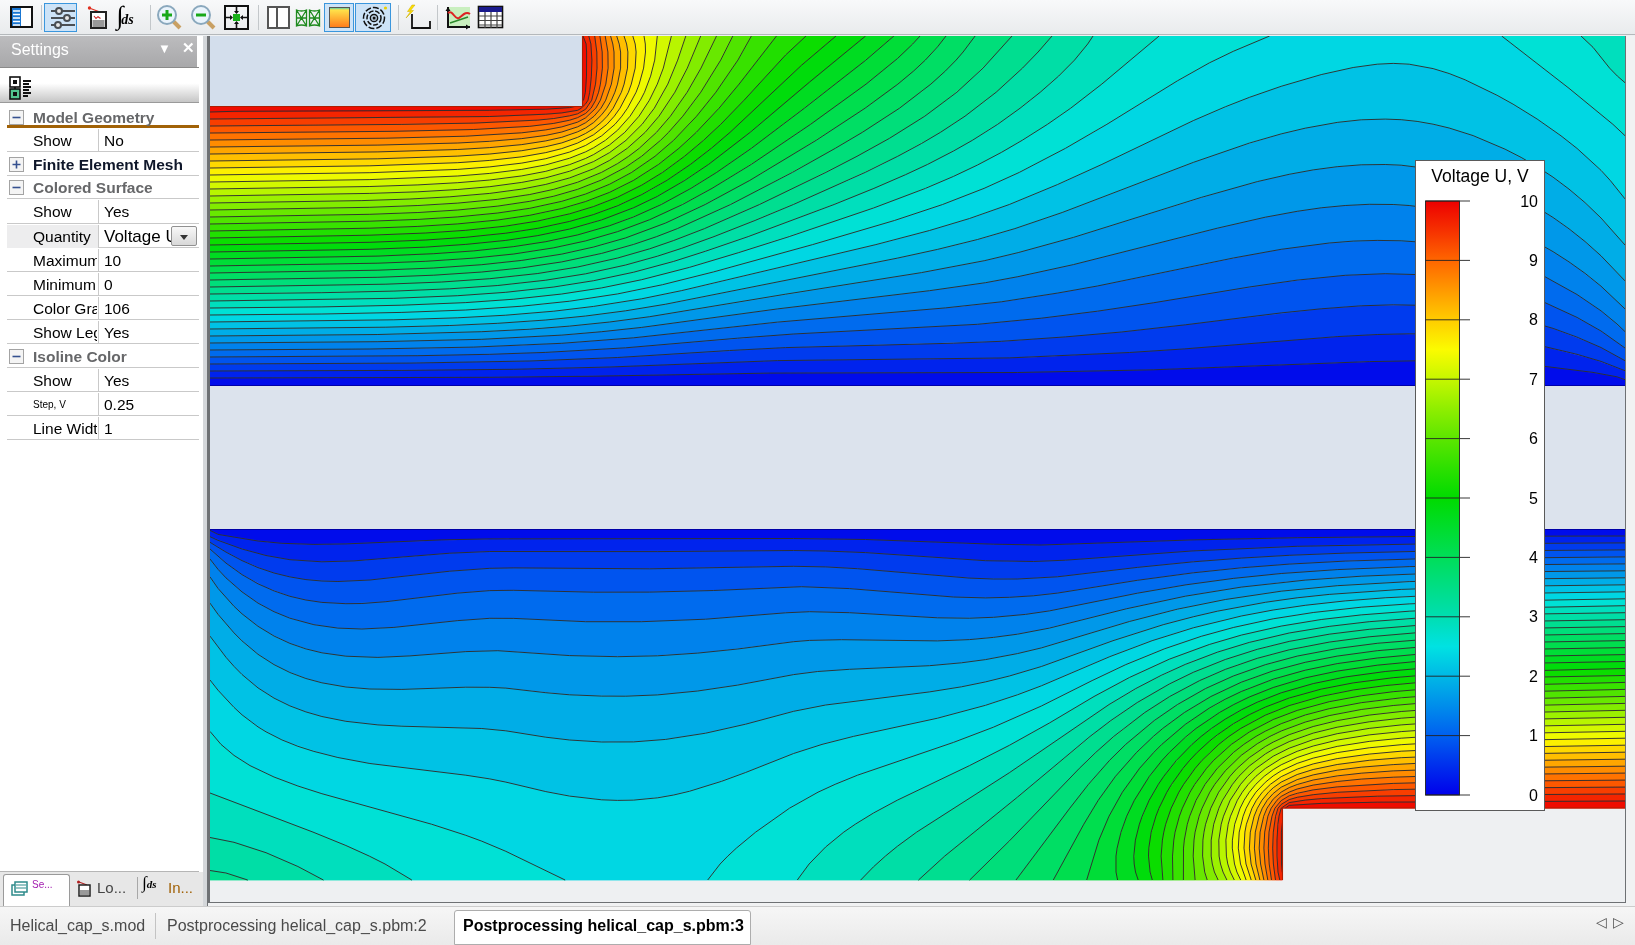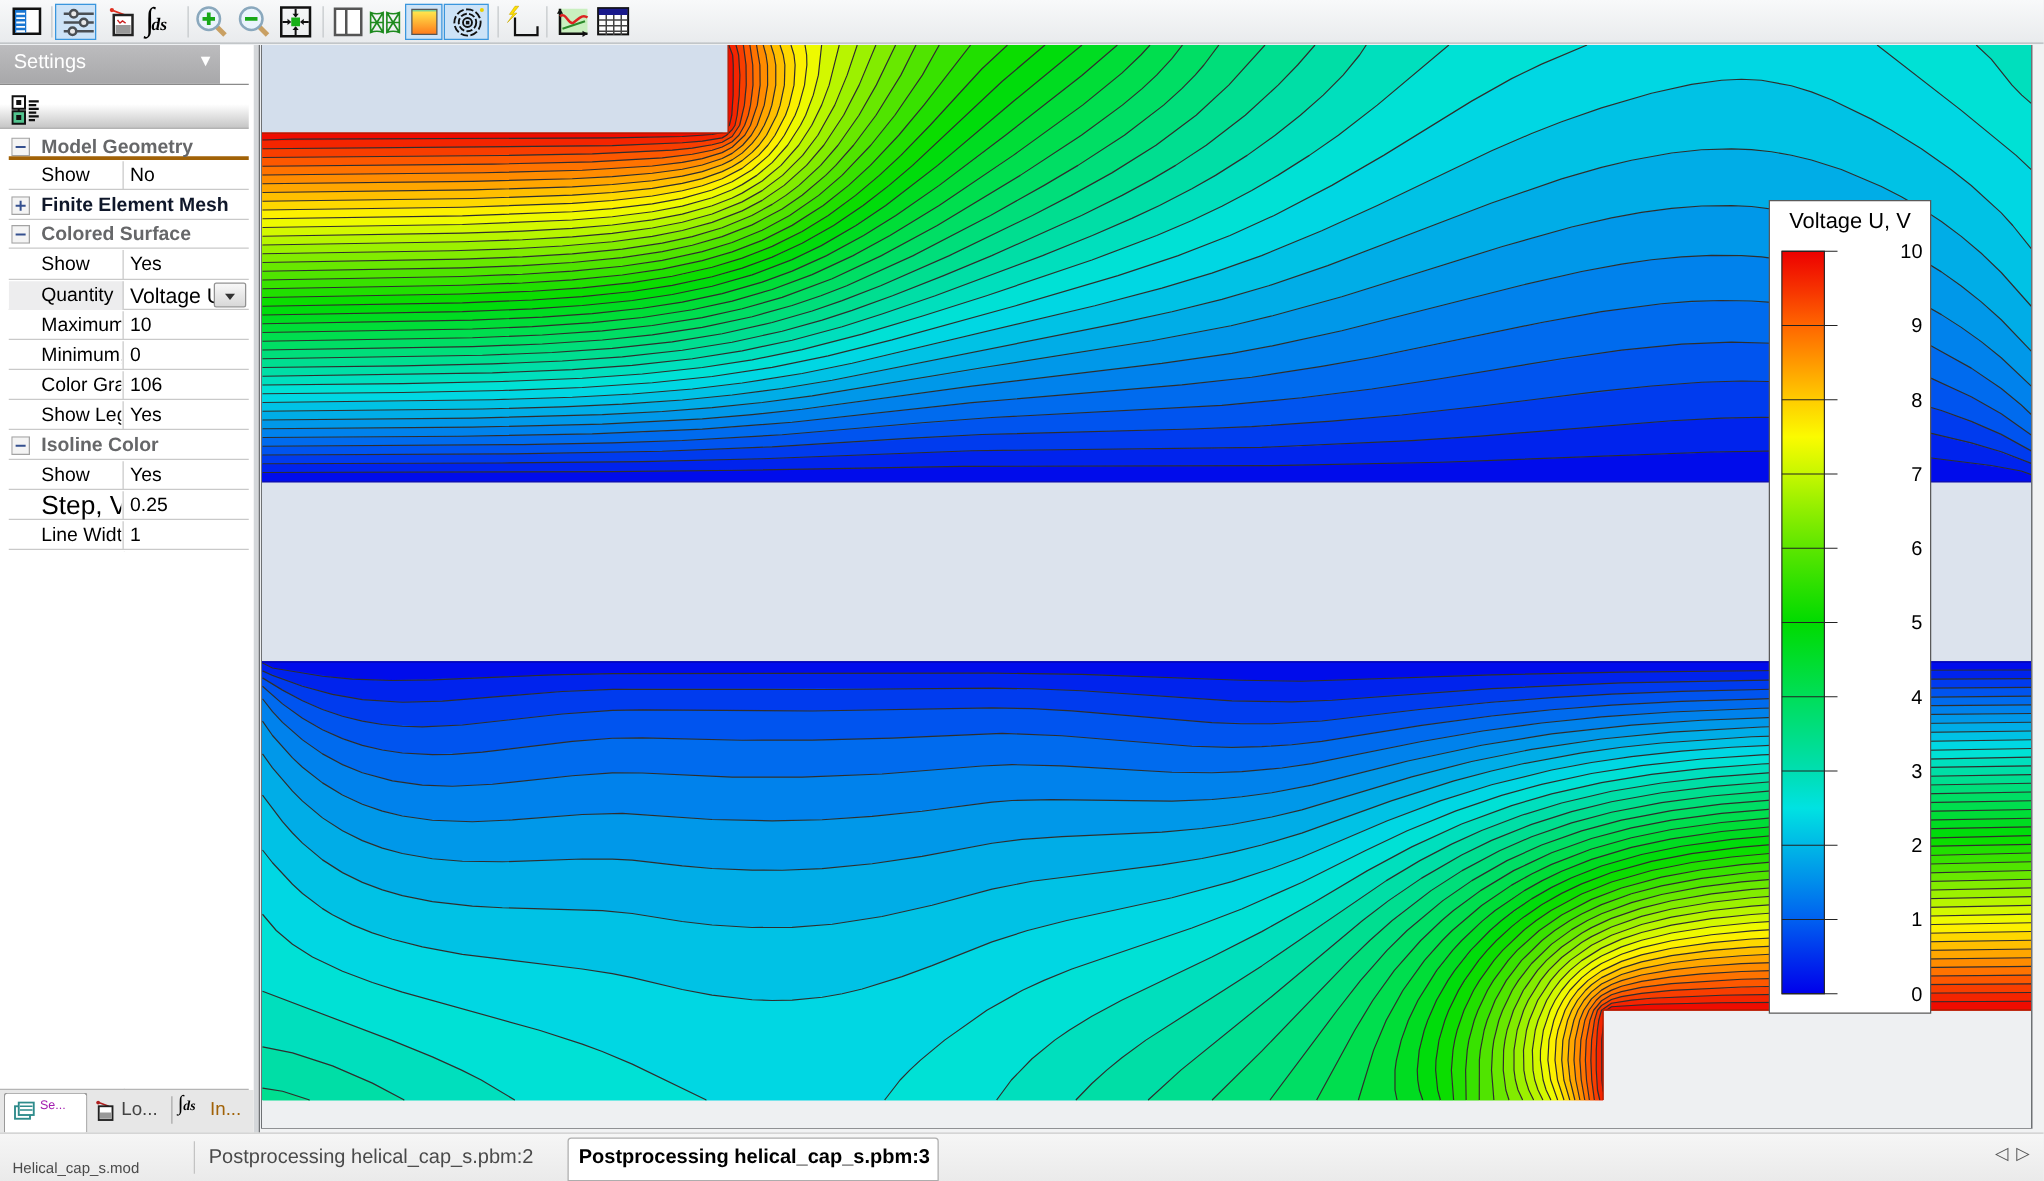--- a/index.html
+++ b/index.html
@@ -349,21 +349,21 @@
       </g>
 </svg>
 </div>
 
 <div style="position:absolute;left:1626px;top:36px;width:9px;height:868px;background:#f1f2f3"></div>
 <div style="position:absolute;left:208px;top:903px;width:1427px;height:3px;background:#f1f2f3"></div>
 
 <div style="position:absolute;left:0;top:36px;width:208px;height:870px;background:#fff">
  <div style="position:absolute;left:199px;top:0;width:4px;height:870px;background:#fff"></div>
  <div style="position:absolute;left:203px;top:0;width:5px;height:870px;background:#d4d7da;border-right:1px solid #6f7275"></div>
- <div style="position:absolute;left:0;top:0;width:176px;height:31px;background:linear-gradient(#bcbcbe,#a8a8aa);color:#fff">
+ <div style="position:absolute;left:0;top:0;width:197px;height:31px;background:linear-gradient(#bcbcbe,#a8a8aa);color:#fff">
    <div style="position:absolute;left:11px;top:5px;font-size:16px">Settings</div>
    <div style="position:absolute;left:158px;top:5px;font-size:13px">▼</div>
    <div style="position:absolute;left:182px;top:3px;font-size:15px;font-weight:bold">✕</div>
  </div>
  <div style="position:absolute;left:0;top:31px;width:199px;height:36px;background:linear-gradient(#ffffff 45%,#c6c6c6);border-top:1px solid #8a8a8a;border-bottom:1px solid #9a9a9a">
    <svg style="position:absolute;left:9px;top:8px" width="24" height="24" viewBox="0 0 24 24">
     <rect x="1" y="1" width="10" height="10" fill="#fff" stroke="#111" stroke-width="1.6"></rect>
     <rect x="4" y="4" width="4" height="4" fill="#111"></rect>
     <rect x="1" y="13" width="10" height="10" fill="#52c48f" stroke="#111" stroke-width="1.6"></rect>
     <rect x="4" y="16" width="4" height="4" fill="#111"></rect>
@@ -447,21 +447,21 @@
       <div style="position:absolute;left:33px;top:0;width:160px;line-height:23px;font-weight:bold;color:#666769;font-size:15.5px;white-space:nowrap;overflow:hidden">Isoline Color</div>
     </div>
     <div style="position:absolute;left:0;top:333px;width:199px;height:23px;border-bottom:1px solid #c9c9c9">
       <div style="position:absolute;left:7px;top:0;width:92px;height:23px;border-right:1px solid #c9c9c9;">
         <div style="position:absolute;left:26px;top:0;width:64px;line-height:23px;color:#000;font-size:15.5px;white-space:nowrap;overflow:hidden">Show</div>
       </div>
       <div style="position:absolute;left:104px;top:0;line-height:23px;color:#000;font-size:15.5px;white-space:nowrap">Yes</div>
     </div>
     <div style="position:absolute;left:0;top:357px;width:199px;height:23px;border-bottom:1px solid #c9c9c9">
       <div style="position:absolute;left:7px;top:0;width:92px;height:23px;border-right:1px solid #c9c9c9;">
-        <div style="position:absolute;left:26px;top:0;width:64px;line-height:23px;color:#000;font-size:21px;white-space:nowrap;overflow:hidden">Step, V</div>
+        <div style="position:absolute;left:26px;top:0;width:64px;line-height:23px;color:#000;font-size:10px;white-space:nowrap;overflow:hidden">Step, V</div>
       </div>
       <div style="position:absolute;left:104px;top:0;line-height:23px;color:#000;font-size:15.5px;white-space:nowrap">0.25</div>
     </div>
     <div style="position:absolute;left:0;top:381px;width:199px;height:23px;border-bottom:1px solid #c9c9c9">
       <div style="position:absolute;left:7px;top:0;width:92px;height:23px;border-right:1px solid #c9c9c9;">
         <div style="position:absolute;left:26px;top:0;width:64px;line-height:23px;color:#000;font-size:15.5px;white-space:nowrap;overflow:hidden">Line Width</div>
       </div>
       <div style="position:absolute;left:104px;top:0;line-height:23px;color:#000;font-size:15.5px;white-space:nowrap">1</div>
     </div>
  <div style="position:absolute;left:99px;top:405px;width:1px;height:430px;background:#c9c9c9"></div>
@@ -485,18 +485,18 @@
    </svg>
    <div style="position:absolute;left:97px;top:7px;font-size:15px;color:#444">Lo...</div>
    <div style="position:absolute;left:137px;top:5px;width:1px;height:22px;background:#a8a8a8"></div>
    <div style="position:absolute;left:142px;top:1px;font-family:'Liberation Serif',serif;font-style:italic;font-weight:bold;font-size:17px;color:#000">∫<span style="font-size:11px">ds</span></div>
    <div style="position:absolute;left:168px;top:7px;font-size:15px;color:#a16207">In...</div>
  </div>
 </div>
 
 <div style="position:absolute;left:0;top:906px;width:1635px;height:39px;background:linear-gradient(#f6f6f6,#eaeaea);border-top:1px solid #cccccc">
  <div style="position:absolute;left:454px;top:3px;width:297px;height:35px;background:#fff;border:1px solid #adadad;border-radius:3px 3px 0 0"></div>
- <div style="position:absolute;left:10px;top:20px;font-size:12px;color:#4a4a4a">Helical_cap_s.mod</div>
+ <div style="position:absolute;left:10px;top:10px;font-size:16px;color:#4a4a4a">Helical_cap_s.mod</div>
  <div style="position:absolute;left:155px;top:6px;width:1px;height:26px;background:#c3c3c3"></div>
  <div style="position:absolute;left:167px;top:10px;font-size:16px;color:#4a4a4a">Postprocessing helical_cap_s.pbm:2</div>
  <div style="position:absolute;left:463px;top:10px;font-size:16px;font-weight:bold;color:#000">Postprocessing helical_cap_s.pbm:3</div>
  <div style="position:absolute;left:1596px;top:7px;font-size:14px;color:#555">◁</div>
  <div style="position:absolute;left:1613px;top:7px;font-size:14px;color:#555">▷</div>
 </div>
 </body></html>

